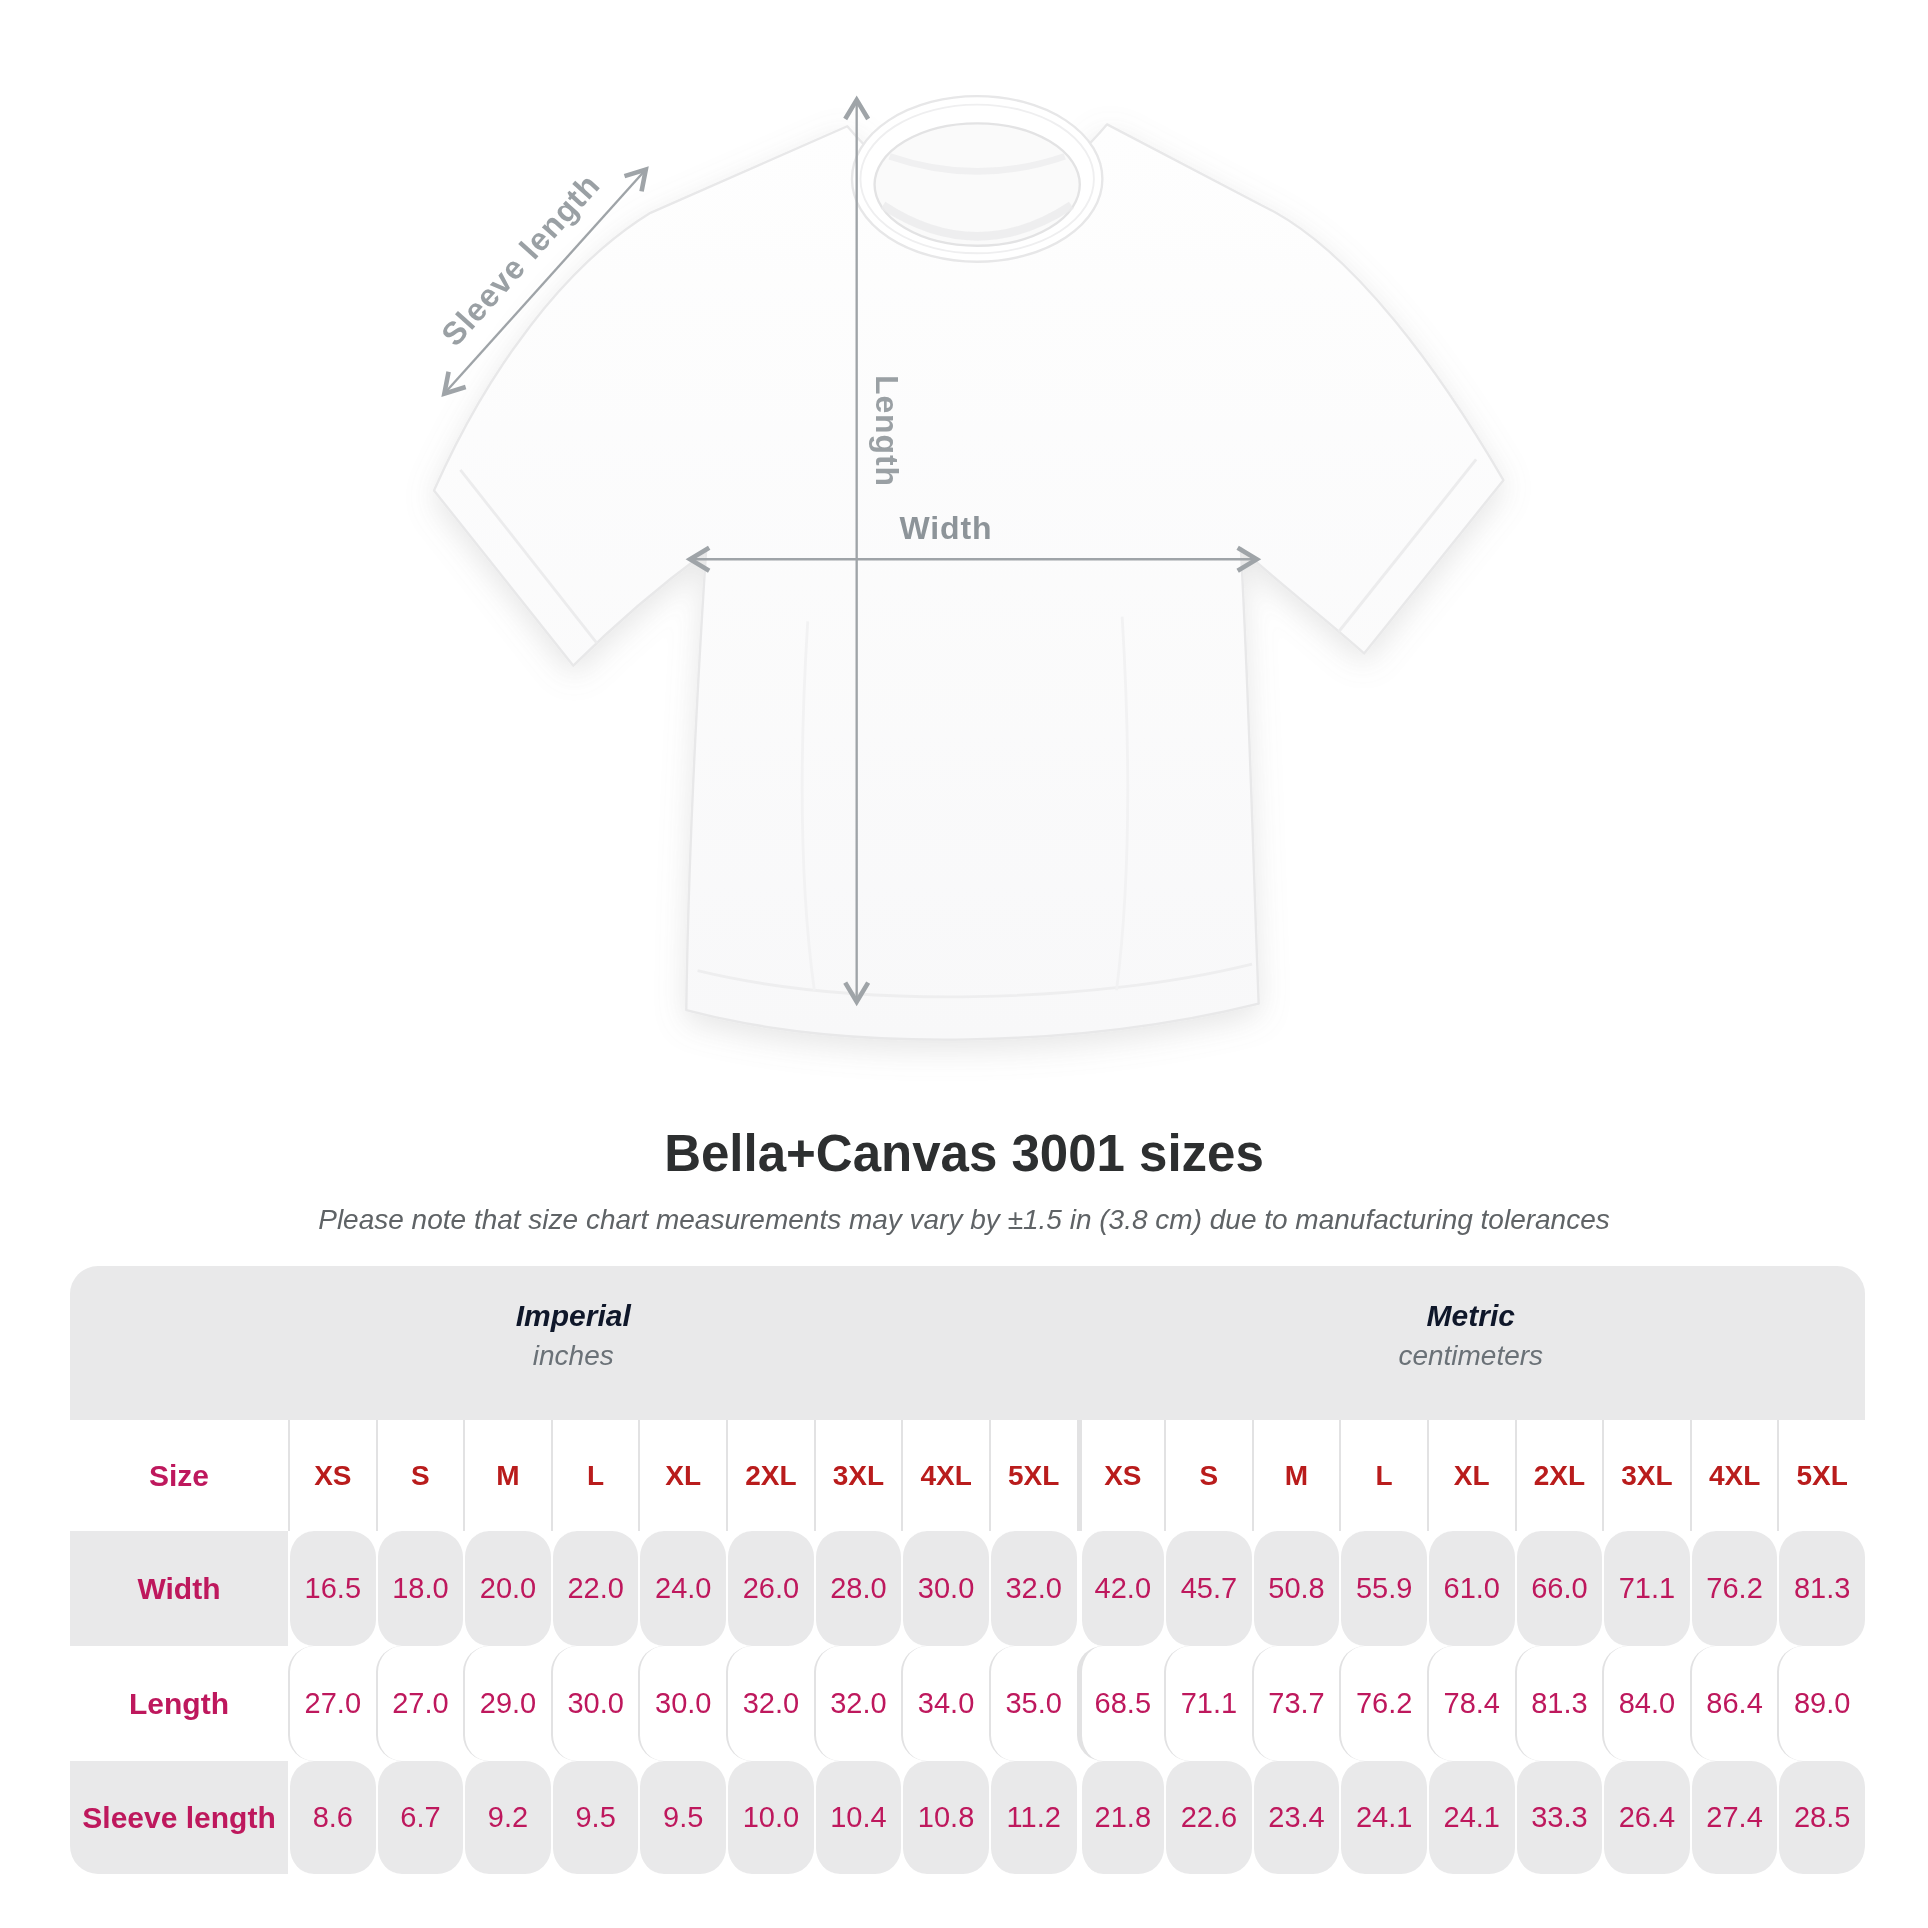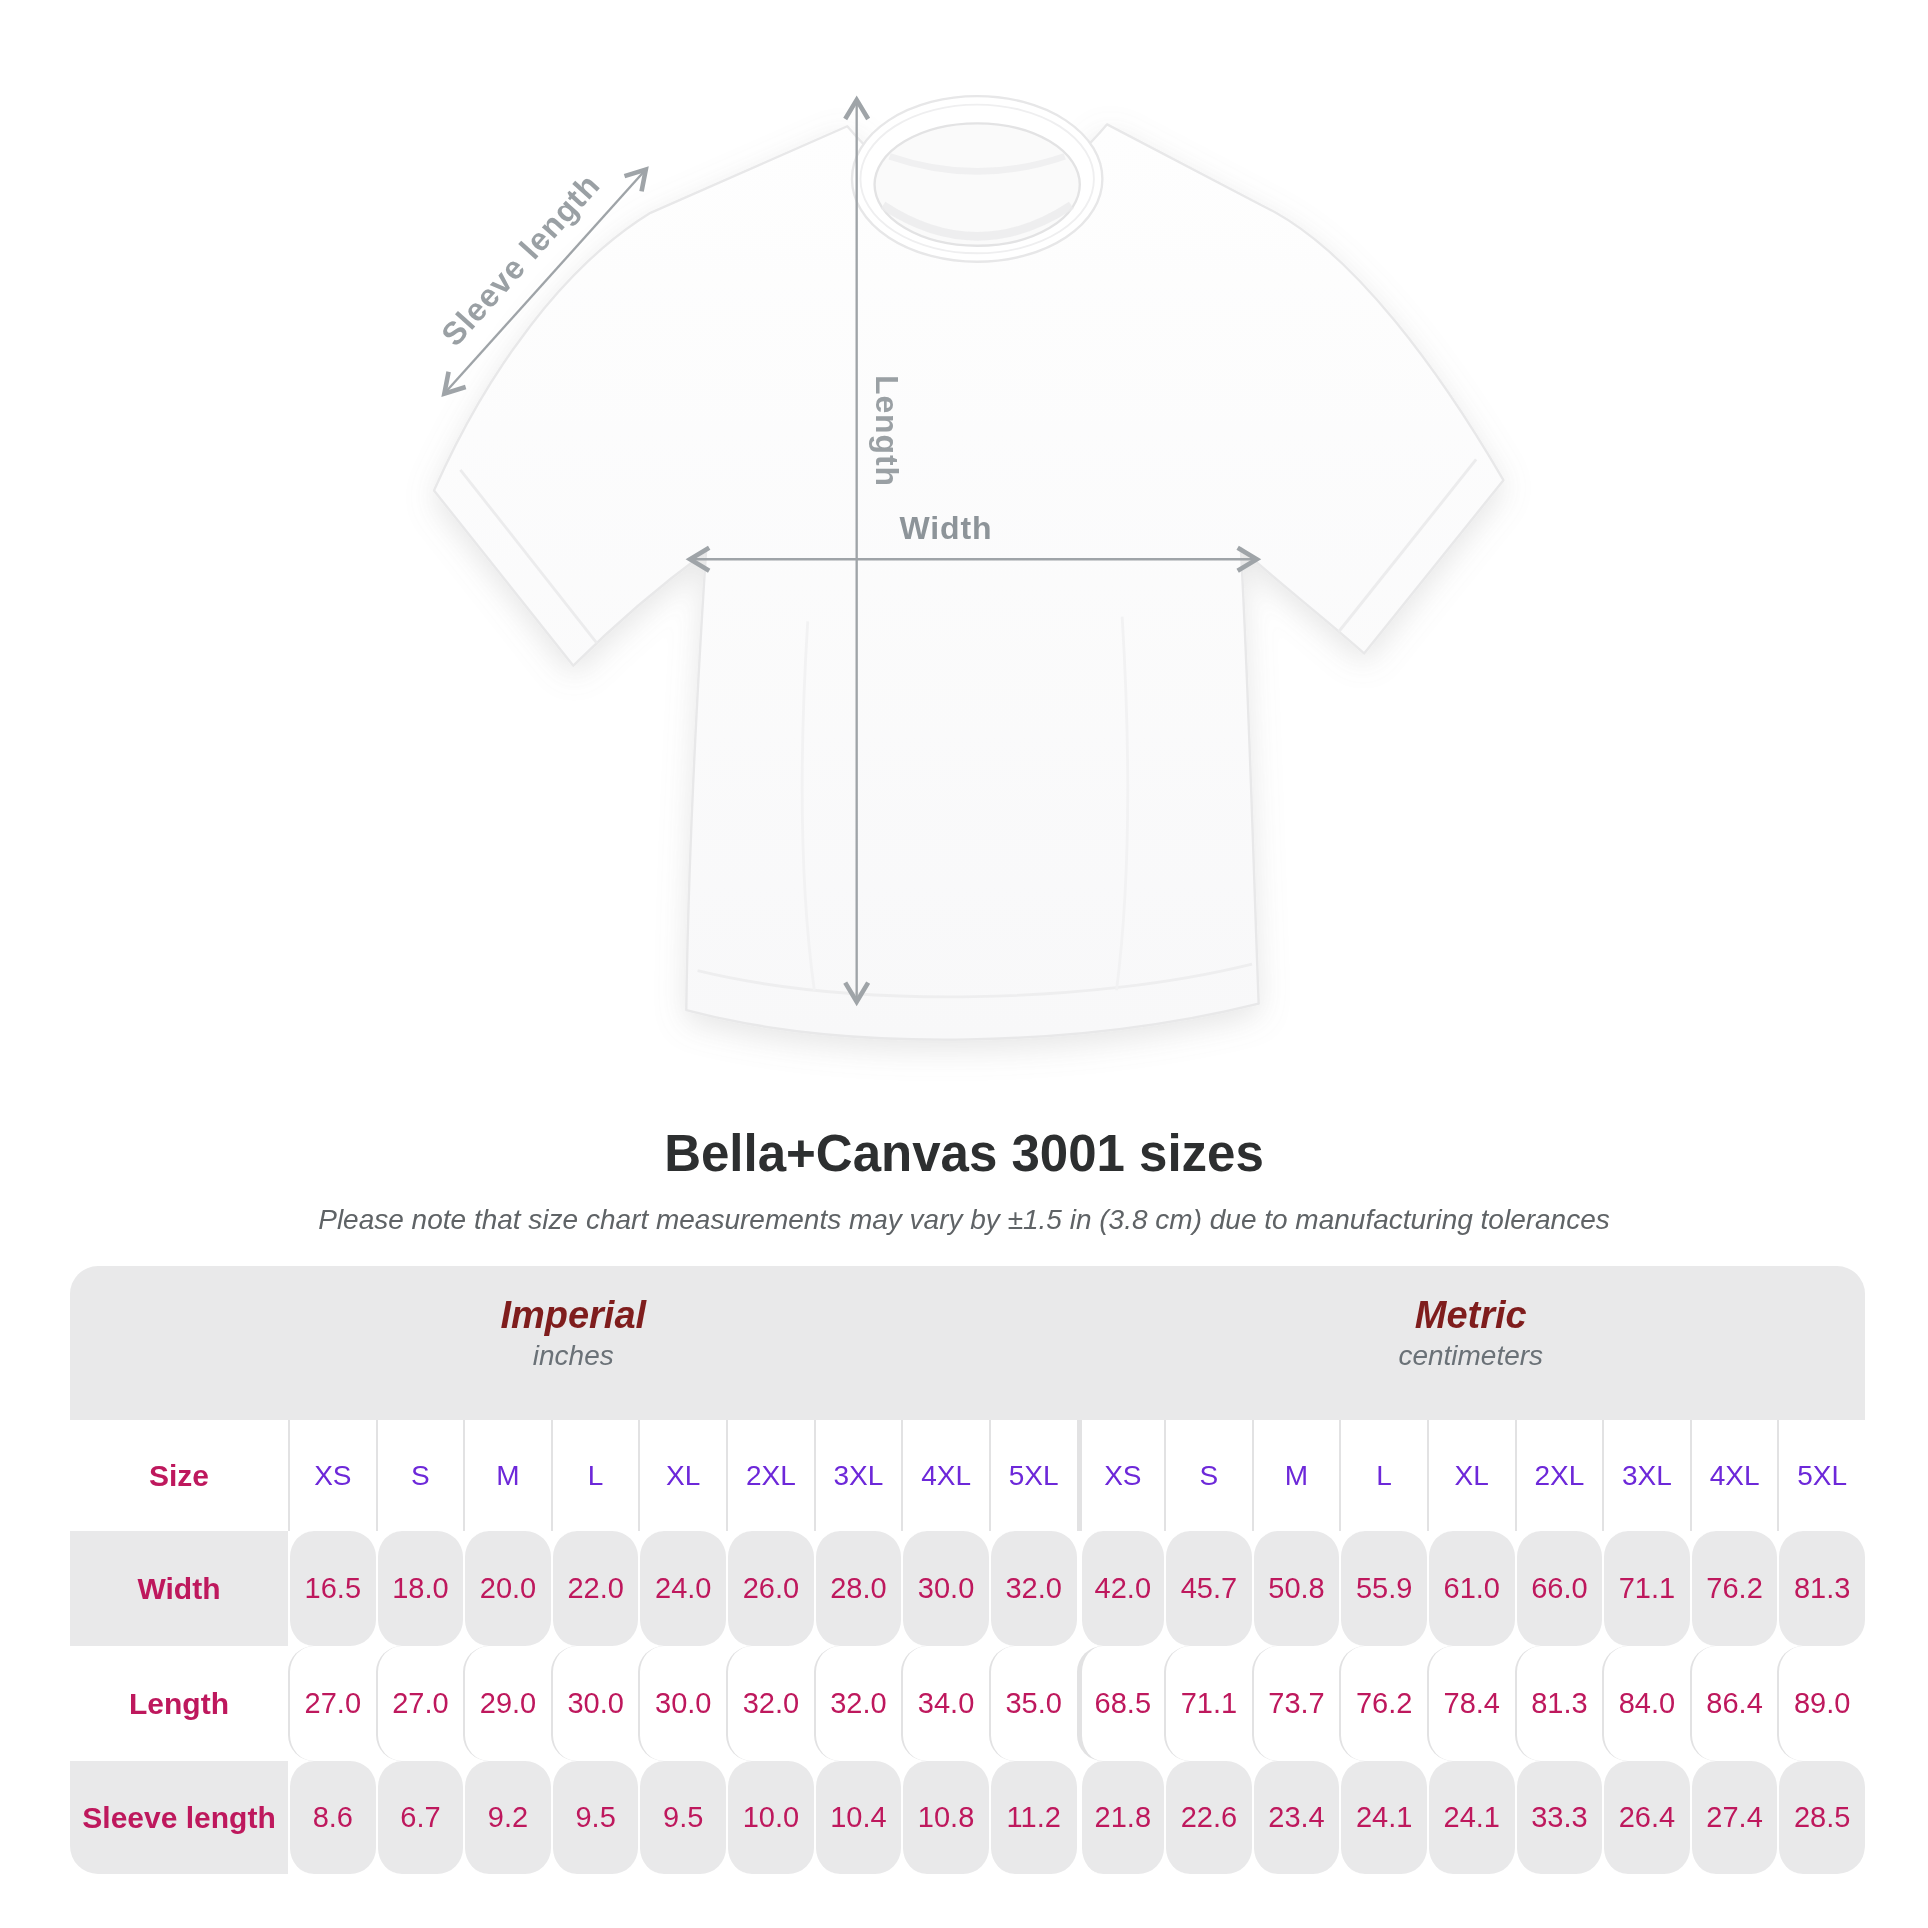--- a/index.html
+++ b/index.html
@@ -22,33 +22,33 @@
 
   
   .size-table{position:absolute;left:70px;top:1266px;width:1795px;height:608px;
               border-radius:28px;overflow:hidden;display:grid;
               grid-template-columns:218px repeat(18,1fr);
               grid-template-rows:154px 111px 115px 115px 113px;}
   .band{background:#e9e9ea;display:flex;flex-direction:column;align-items:center;
         justify-content:flex-start;padding-top:28px;box-sizing:border-box;}
   .band.imperial{grid-column:1/11;}
   .band.metric{grid-column:11/20;}
-  .band-name{font-size:38px;font-weight:bold;font-style:italic;color:#7f1d1d;line-height:43px;}
+  .band-name{font-size:30px;font-weight:bold;font-style:italic;color:#0f172a;line-height:43px;}
   .band-unit{font-size:28px;font-style:italic;color:#6a7177;margin-top:3px;line-height:32px;}
 
   .trow{display:contents;}
   .trow > div{display:flex;align-items:center;justify-content:center;
               border-left:2.8px solid transparent;box-sizing:border-box;}
   .trow > div:first-child{border-left:none;}
   .row-white > div{background:#ffffff;border-left-color:#e2e2e3;}
   .row-gray  > div{background:#e9e9ea;border-left-color:#ffffff;}
   .trow > div.metric-start{border-left-width:5.6px;}
 
   .lbl {font-size:30px;font-weight:bold;color:#be185d;}
-  .colh{font-size:28px;font-weight:normal;color:#6d28d9;}
+  .colh{font-size:28px;font-weight:bold;color:#b91c1c;}
   .val {font-size:29px;color:#be185d;border-radius:26px;}
 </style>
 </head>
 <body>
 
 <div class="canvas">
 
   <svg class="diagram-svg" viewBox="0 0 2048 1180" xmlns="http://www.w3.org/2000/svg">
     <defs>
       <linearGradient id="shirtFill" x1="0" y1="0" x2="0" y2="1">

